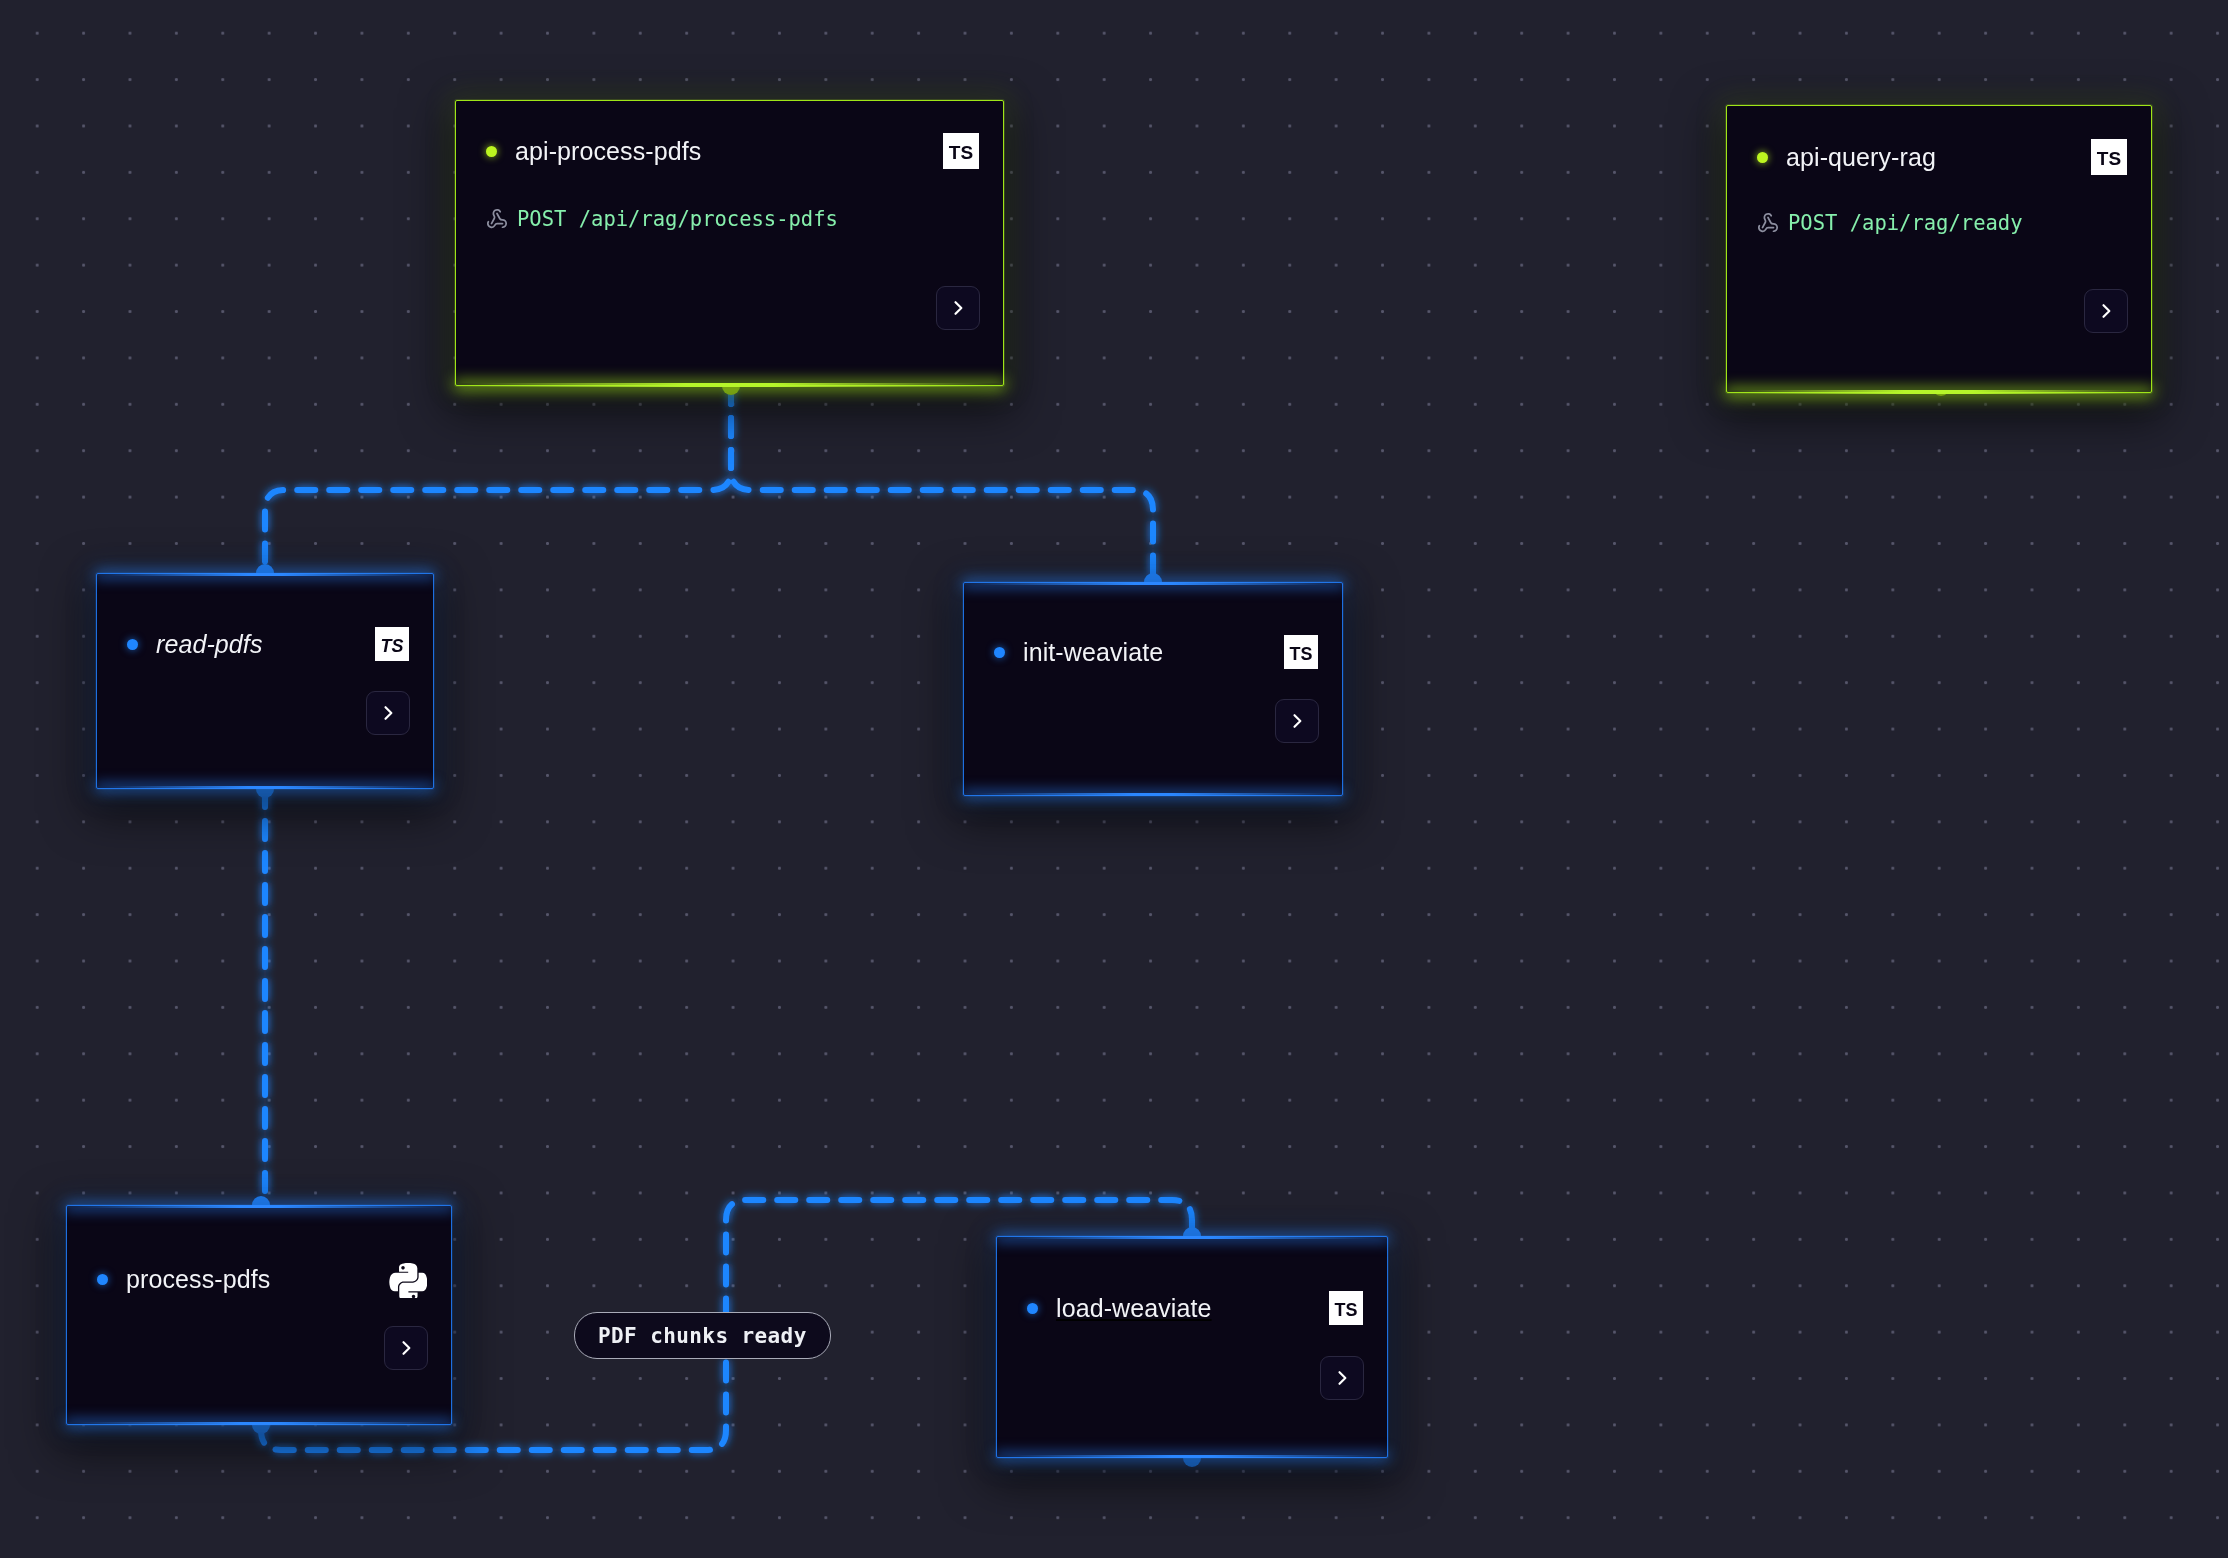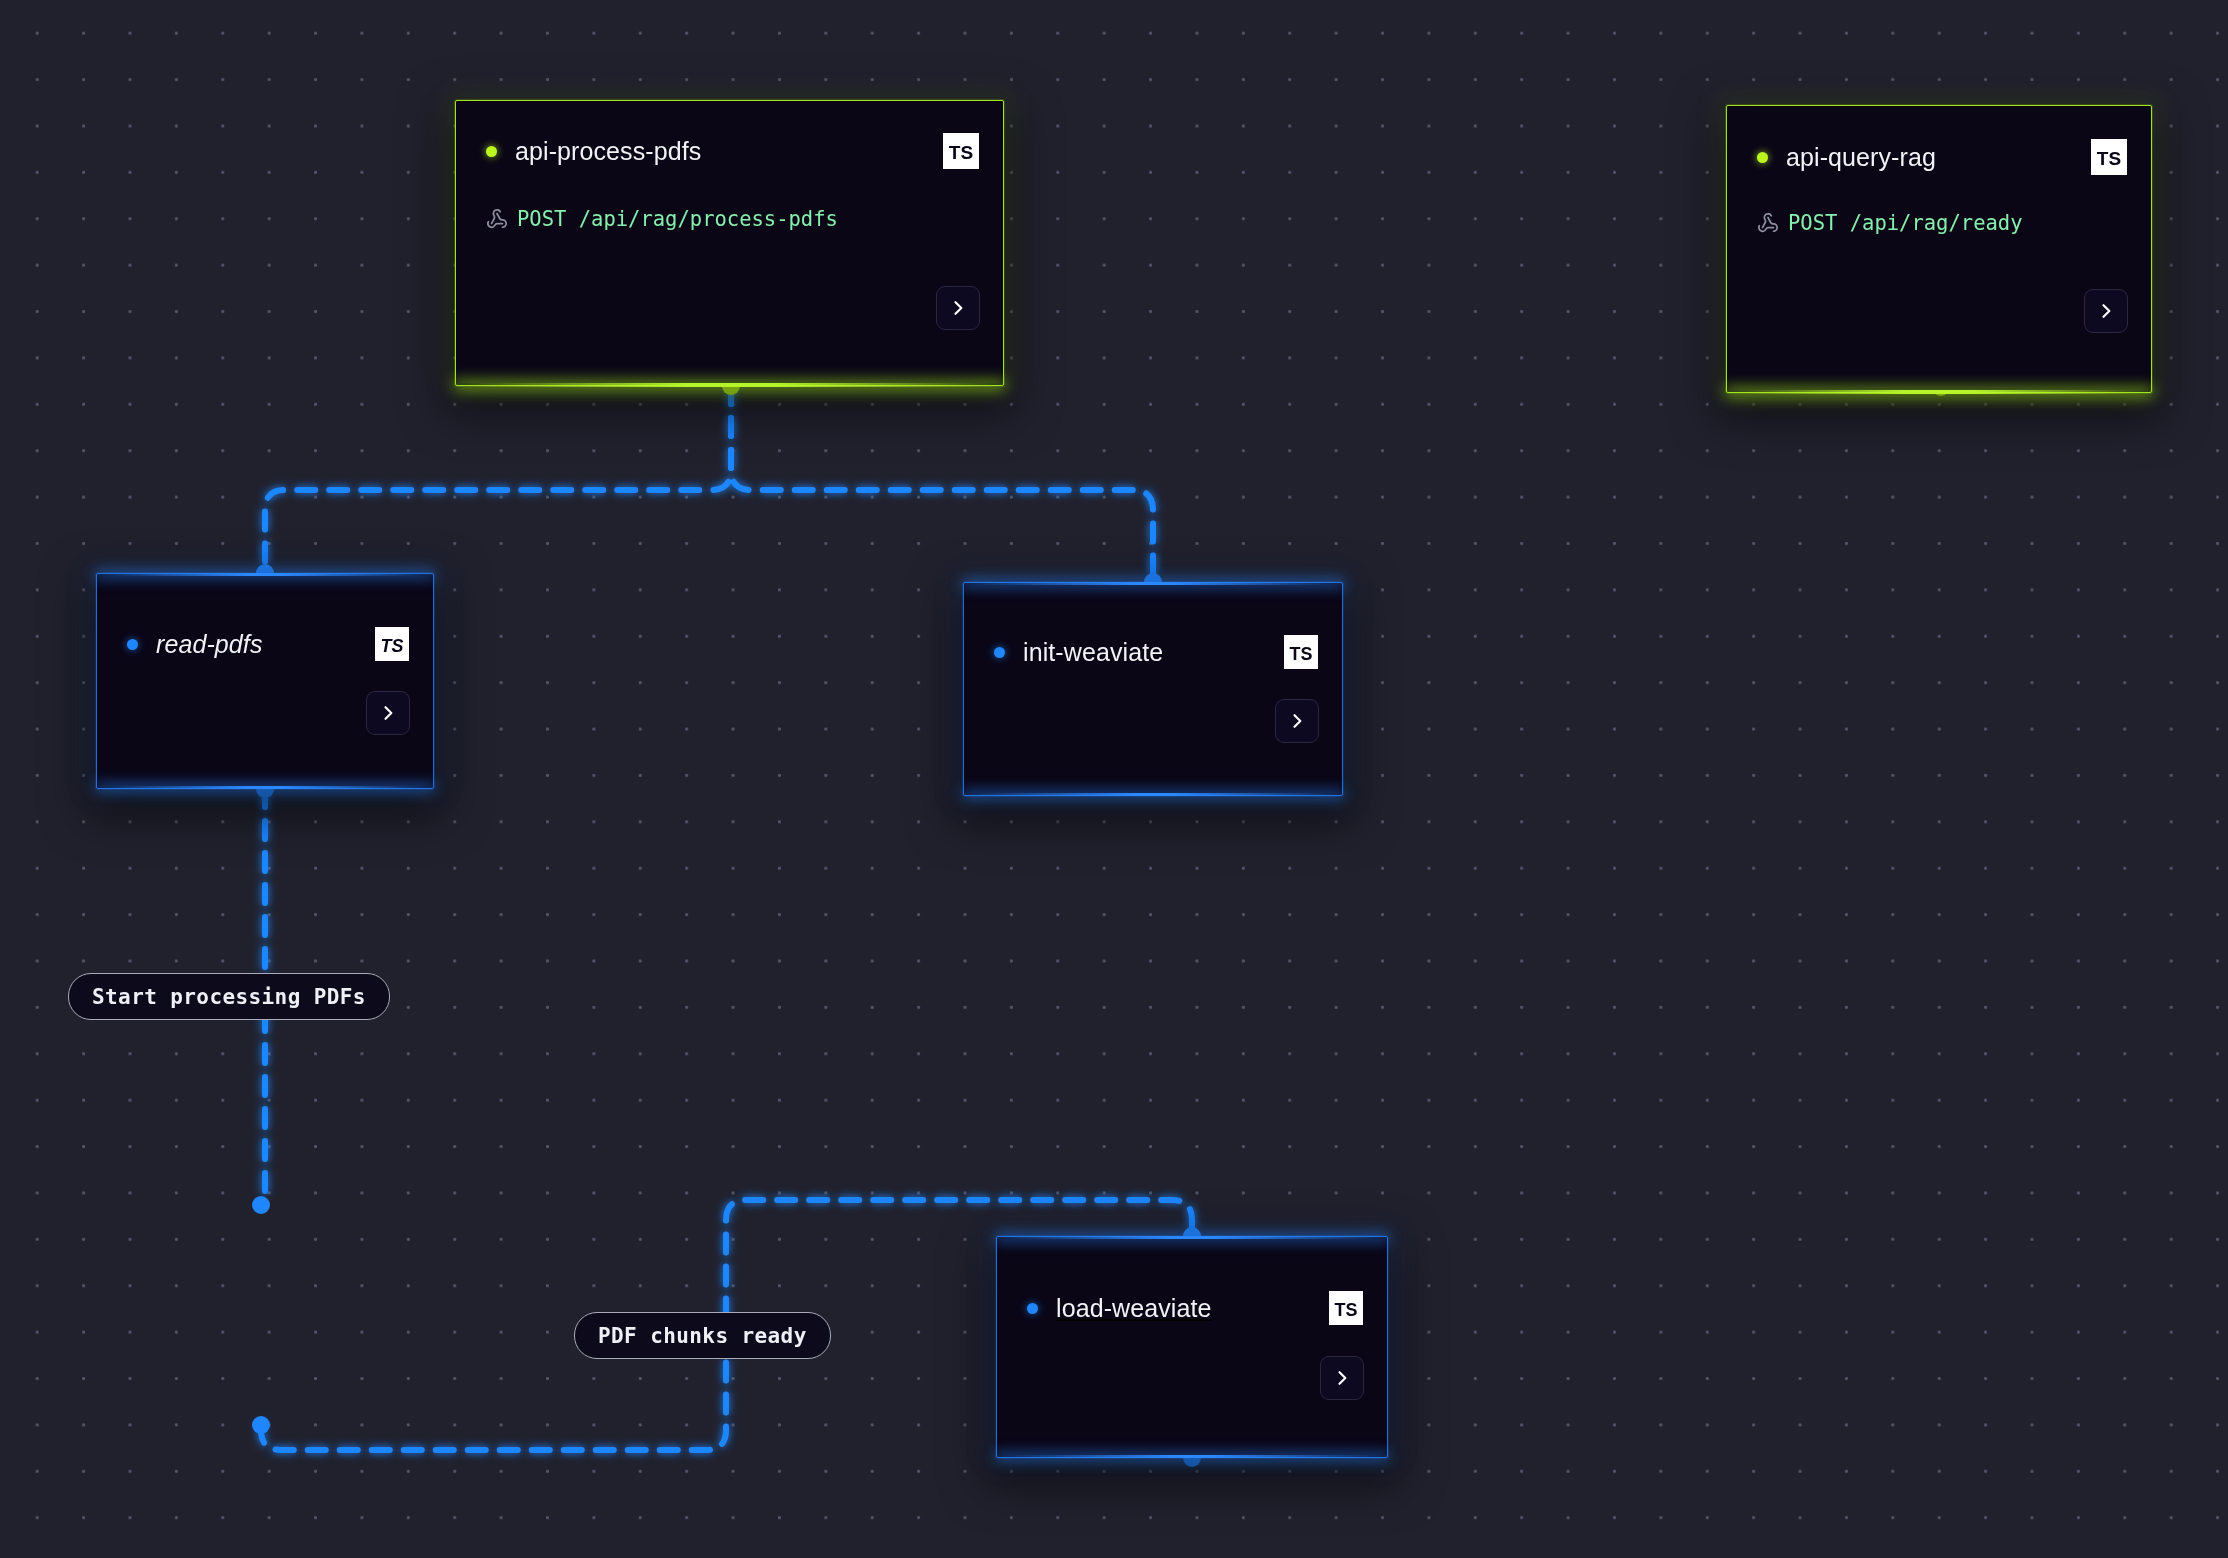--- a/index.html
+++ b/index.html
@@ -281,39 +281,52 @@
       </svg>
     </div>
 
     <div class="expand-btn" style="right:23px; top:116px;">
       <svg width="20" height="20" viewBox="0 0 24 24" fill="none" stroke="#ffffff" stroke-width="2.6" stroke-linecap="round" stroke-linejoin="round">
         <polyline points="9 5 16 12 9 19"></polyline>
       </svg>
     </div>
   </div>
 
+  <div class="node step" style="left:66px; top:1205px; width:386px; height:220px;">
+    <div class="node-head" style="top:54px;">
+      <span class="status-dot blue"></span>
+      <span class="node-title">process-pdfs</span>
+      <svg class="lang-badge" width="38" height="38" viewBox="0 0 64 64">
+        <path fill="#ffffff" d="M31.9 5.2c-2.6 0-5.1.2-7.3.6-6.5 1.1-7.7 3.6-7.7 8v5.8h15.4v2H11.2c-4.5 0-8.4 2.7-9.6 7.8-1.4 5.9-1.5 9.5 0 15.6 1.1 4.6 3.7 7.8 8.2 7.8h5.3v-7c0-5.1 4.4-9.6 9.6-9.6h15.3c4.3 0 7.7-3.5 7.7-7.8V13.8c0-4.2-3.5-7.3-7.7-8-2.7-.4-5.5-.6-8.1-.6zm-8.3 4.7c1.6 0 2.9 1.3 2.9 3s-1.3 3-2.9 3c-1.6 0-2.9-1.3-2.9-3s1.3-3 2.9-3z"></path>
+        <path fill="#ffffff" d="M49.9 21.6v6.8c0 5.3-4.5 9.8-9.6 9.8H25c-4.2 0-7.7 3.6-7.7 7.8v14.6c0 4.2 3.6 6.6 7.7 7.8 4.9 1.4 9.6 1.7 15.4 0 3.9-1.1 7.7-3.4 7.7-7.8v-5.8H32.7v-2h23.1c4.5 0 6.2-3.1 7.7-7.8 1.6-4.8 1.5-9.4 0-15.6-1.1-4.5-3.2-7.8-7.7-7.8h-5.9zm-8.6 37c1.6 0 2.9 1.3 2.9 3s-1.3 3-2.9 3c-1.6 0-2.9-1.3-2.9-3s1.3-3 2.9-3z"></path>
+      </svg>
+    </div>
+
+    <div class="expand-btn" style="right:23px; top:120px;">
+      <svg width="20" height="20" viewBox="0 0 24 24" fill="none" stroke="#ffffff" stroke-width="2.6" stroke-linecap="round" stroke-linejoin="round">
+        <polyline points="9 5 16 12 9 19"></polyline>
+      </svg>
+    </div>
+  </div>
 
   <div class="node step" style="left:996px; top:1236px; width:392px; height:222px;">
     <div class="node-head" style="top:54px;text-decoration:underline;">
       <span class="status-dot blue"></span>
       <span class="node-title">load-weaviate</span>
       <svg class="lang-badge" width="34" height="34" viewBox="0 0 36 36">
         <rect x="0" y="0" width="36" height="36" fill="#ffffff"></rect>
         <text x="18" y="26" text-anchor="middle" font-family="Liberation Sans, sans-serif" font-size="19" font-weight="bold" fill="#0a0616">TS</text>
       </svg>
     </div>
 
     <div class="expand-btn" style="right:23px; top:119px;">
       <svg width="20" height="20" viewBox="0 0 24 24" fill="none" stroke="#ffffff" stroke-width="2.6" stroke-linecap="round" stroke-linejoin="round">
         <polyline points="9 5 16 12 9 19"></polyline>
       </svg>
     </div>
   </div>
 
-  <div class="edge-pill" style="left:68px; top:973px;">
-    <span>Start processing PDFs</span>
-  </div>
 
   <div class="edge-pill" style="left:574px; top:1312px;">
     <span>PDF chunks ready</span>
   </div>
 
 </div>
 
 </body></html>

